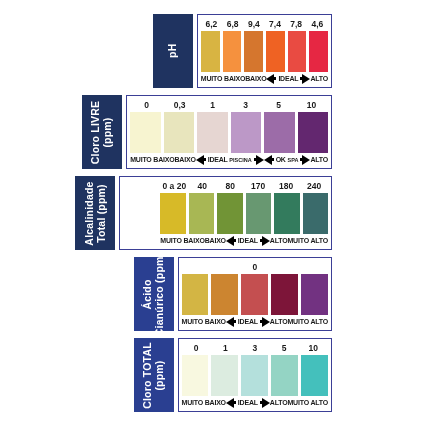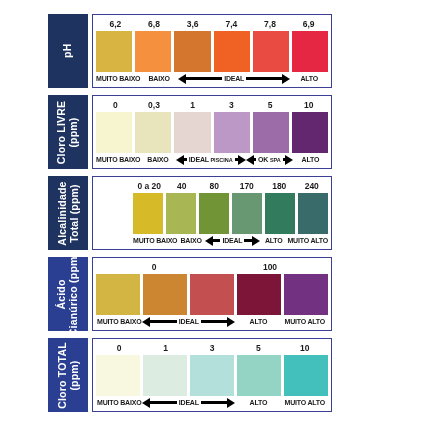--- a/index.html
+++ b/index.html
@@ -9,20 +9,21 @@
     font-family:"Liberation Sans", sans-serif;
     overflow:hidden;
   }
   .chart{
     position:absolute;
     left:48px; top:14px;
     width:284px;
     display:flex;
     flex-direction:column;
     gap:7px;
+    align-items:flex-end;
   }
   .row{
     display:flex;
     align-items:stretch;
     height:74px;
   }
   
   .label-cell{
     width:40px;
     flex:0 0 40px;
@@ -133,24 +134,24 @@
 
 <div class="chart">
     <div class="row">
       <div class="label-cell" style="background: rgb(31, 51, 96);">
         <div class="label-inner"><span>pH</span></div>
       </div>
       <div class="panel" style="border-color: rgb(59, 63, 150);">
         <div class="values">
           <div>6,2</div>
           <div>6,8</div>
-          <div>3,6</div>
+          <div>9,4</div>
           <div>7,4</div>
           <div>7,8</div>
-          <div>6,9</div>
+          <div>4,6</div>
         </div>
         <div class="swatches">
           <div title="6,2" style="background: rgb(216, 180, 66);"></div>
           <div title="6,8" style="background: rgb(245, 145, 62);"></div>
           <div title="7,2" style="background: rgb(213, 118, 46);"></div>
           <div title="7,4" style="background: rgb(239, 98, 35);"></div>
           <div title="7,8" style="background: rgb(233, 75, 66);"></div>
           <div title="8,4" style="background: rgb(230, 39, 67);"></div>
         </div>
         <div class="footer">
@@ -281,21 +282,20 @@
         </div>
       </div>
     </div>
     <div class="row">
       <div class="label-cell" style="background: rgb(42, 63, 145);">
         <div class="label-inner"><span>Ácido</span><span class="unit">Cianúrico (ppm)</span></div>
       </div>
       <div class="panel" style="border-color: rgb(59, 63, 150);">
         <div class="values">
           <div>0</div>
-          <div>100</div>
         </div>
         <div class="swatches">
           <div title="0" style="background: rgb(211, 181, 68);"></div>
           <div title="30 a 50" style="background: rgb(204, 133, 48);"></div>
           <div title="100" style="background: rgb(196, 79, 80);"></div>
           <div title="150" style="background: rgb(125, 21, 57);"></div>
           <div title="300" style="background: rgb(114, 50, 129);"></div>
         </div>
         <div class="footer">
           <div class="fcell" style="flex-grow: 1; flex-shrink: 1;">

